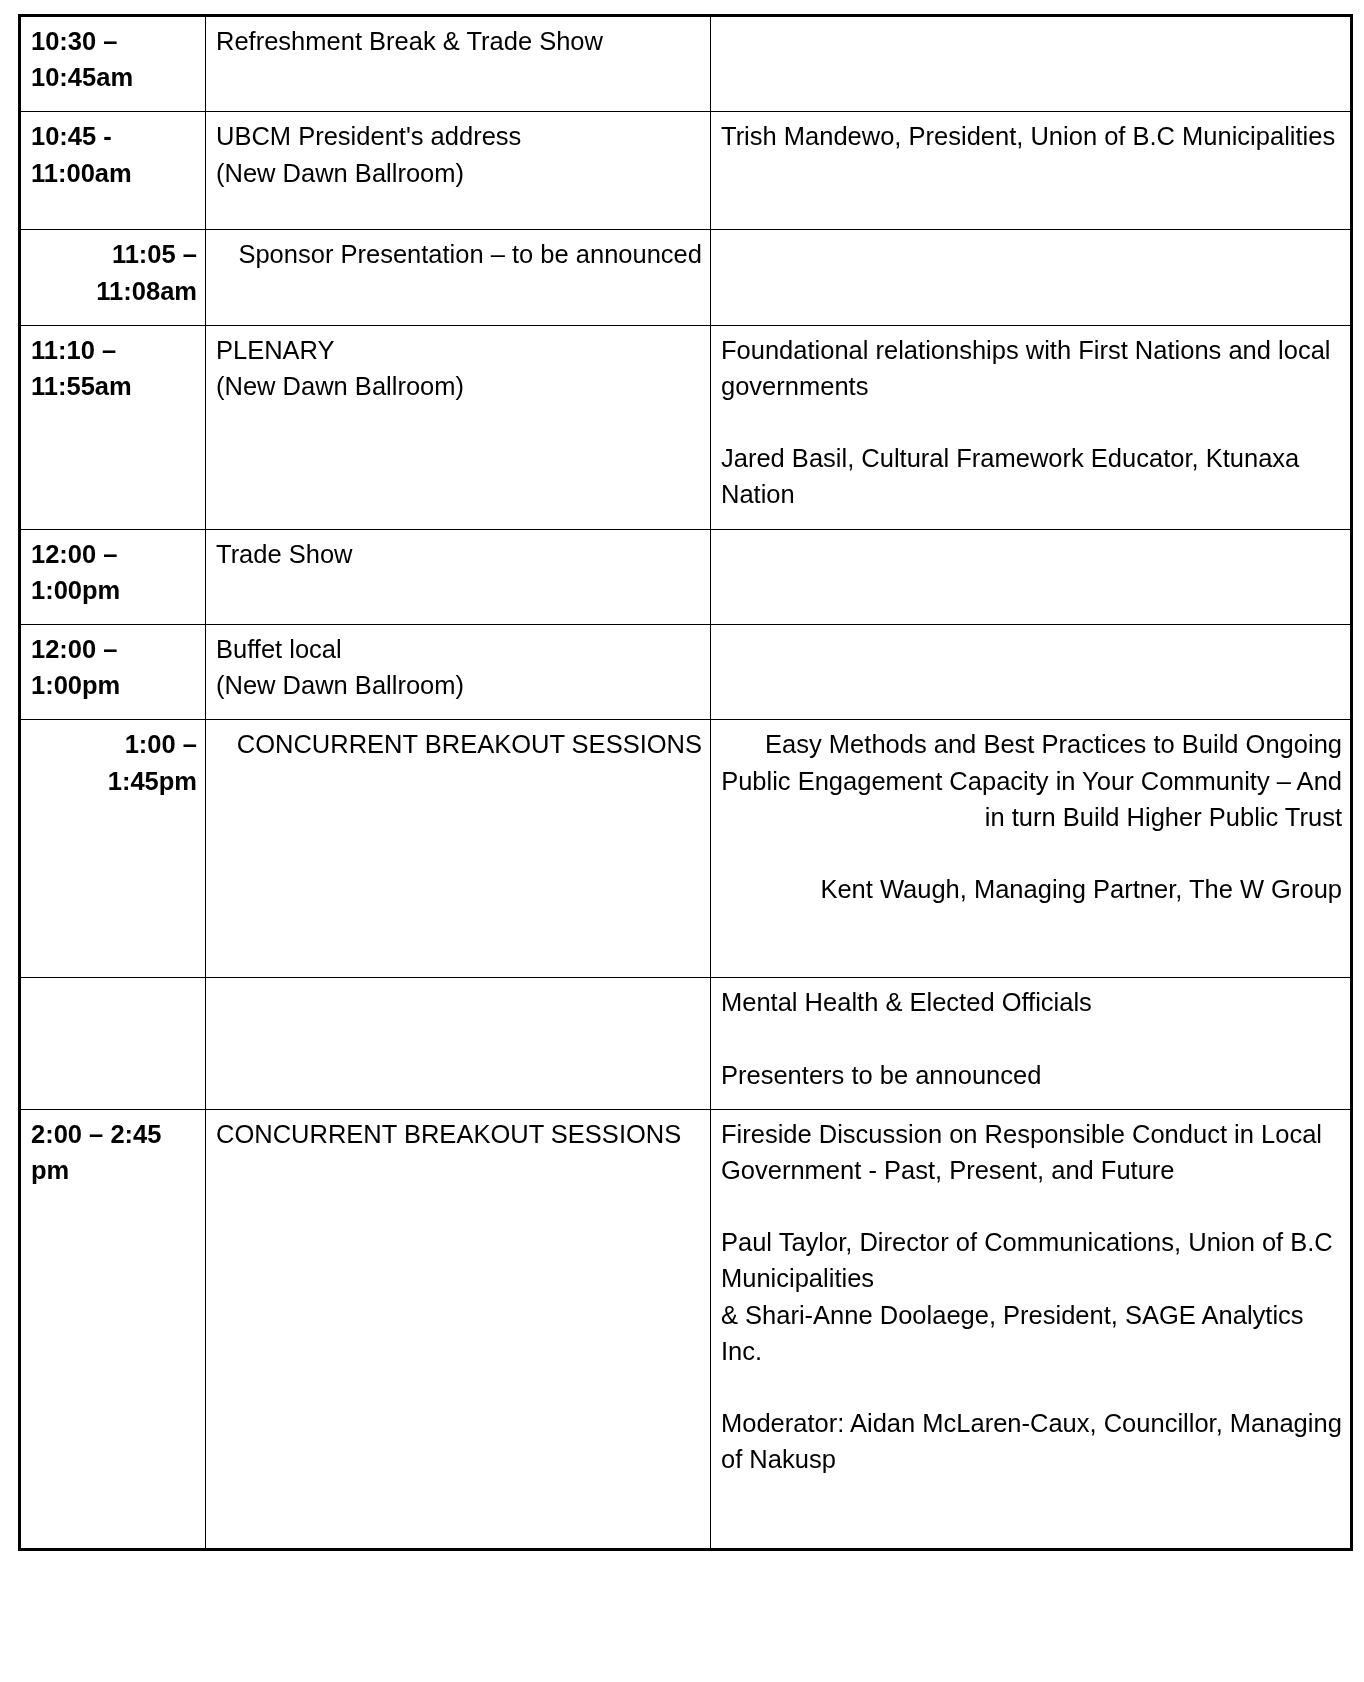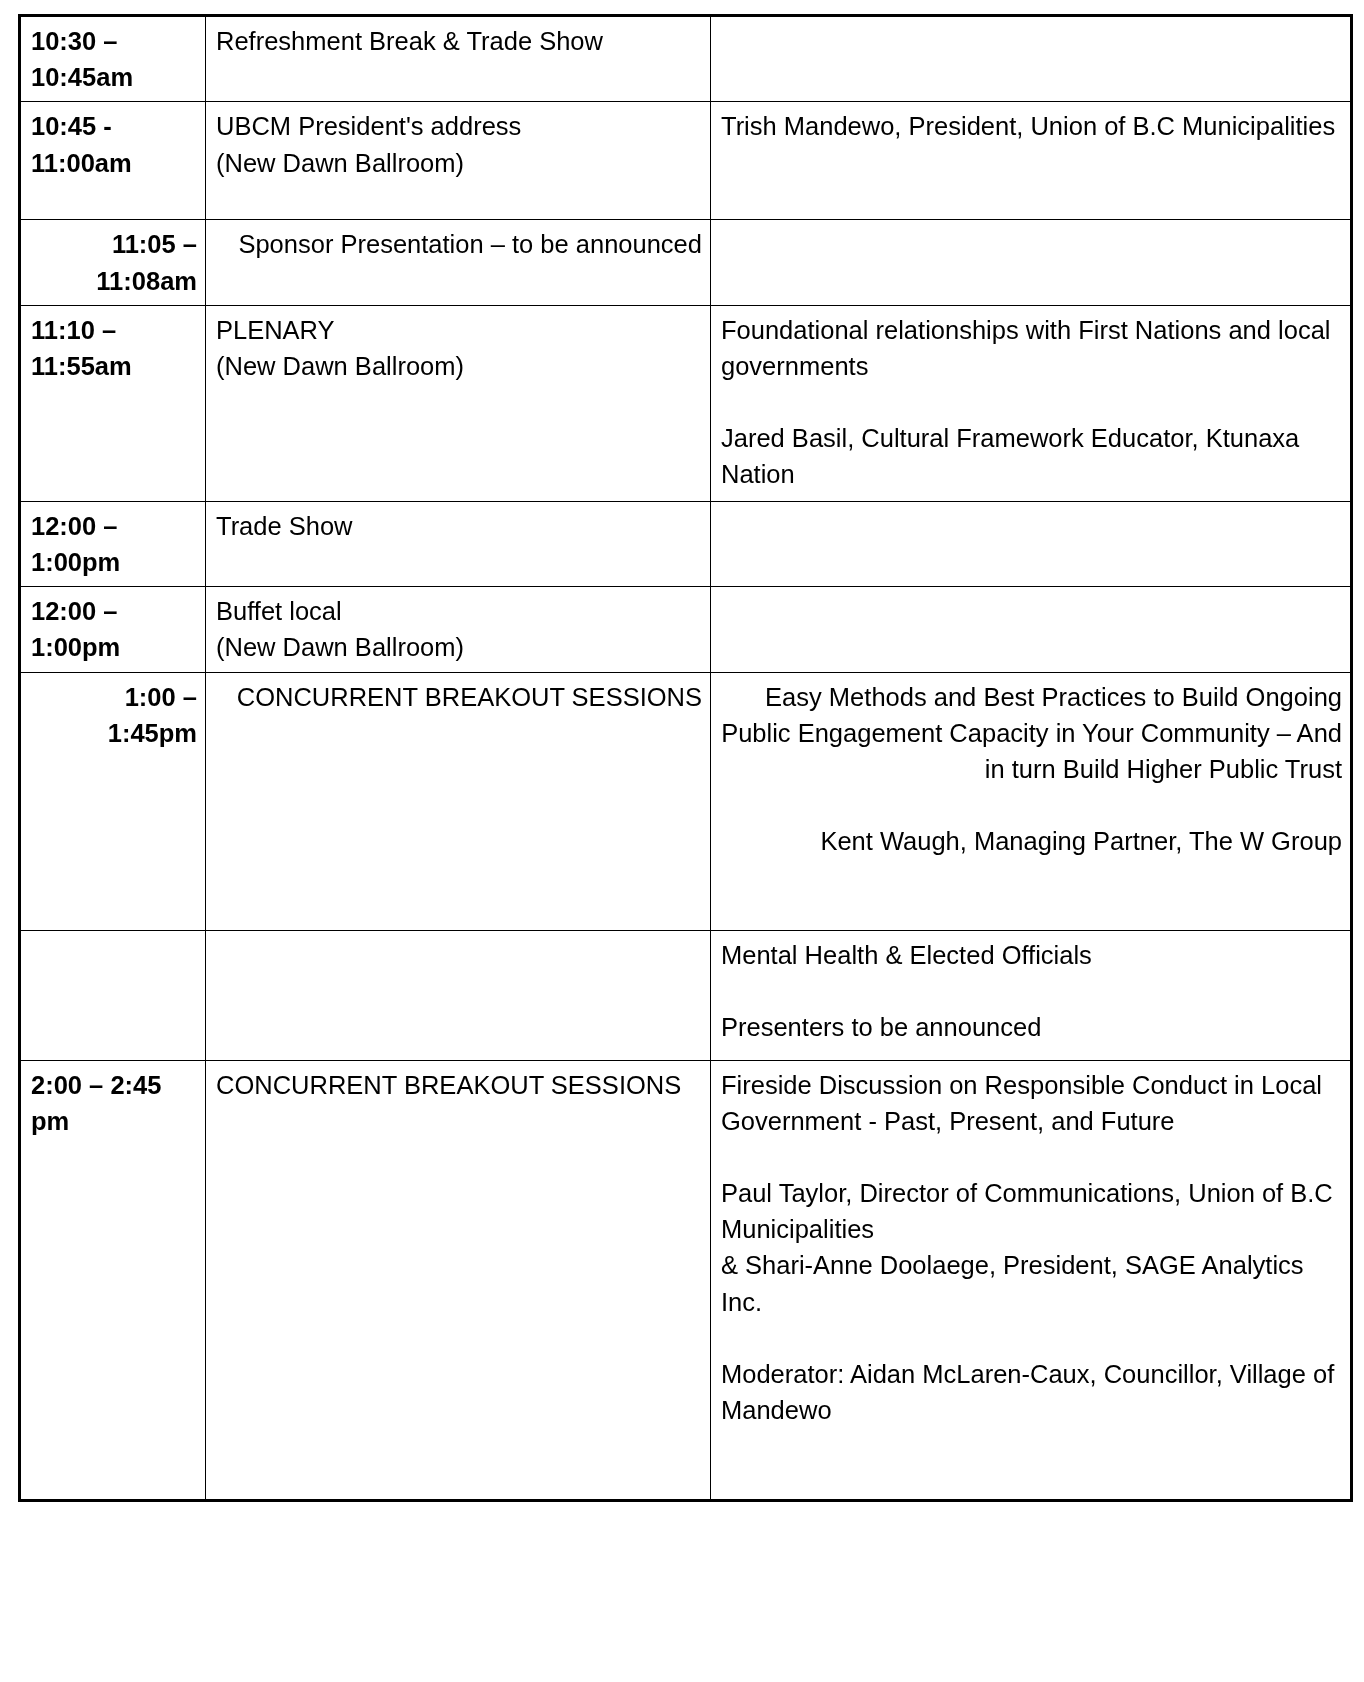--- a/index.html
+++ b/index.html
@@ -30,21 +30,21 @@
     border: 3px solid #000000;
   }
 
   table.agenda col.c-time  { width: 186px; }
   table.agenda col.c-title { width: 505px; }
   table.agenda col.c-desc  { width: 641px; }
 
   table.agenda td {
     border: 1.5px solid #000000;
     vertical-align: top;
-    padding: 6px 8px 6px 10px;
+    padding: 6px 8px 16px 10px;
     font-size: 25.5px;
     line-height: 1.42;
     word-wrap: break-word;
     overflow-wrap: break-word;
   }
 
   td.time {
     font-weight: bold;
     padding-left: 10px;
   }
@@ -182,18 +182,18 @@
           </td>
           <td class="title">
             <span class="line strong">CONCURRENT BREAKOUT SESSIONS</span>
           </td>
           <td class="desc">
             <span class="line">Fireside Discussion on Responsible Conduct in Local Government - Past, Present, and Future</span>
             <span class="blank-line"></span>
             <span class="line">Paul Taylor, Director of Communications, Union of B.C Municipalities</span>
             <span class="line"> &amp;  Shari-Anne Doolaege, President, SAGE Analytics Inc.</span>
             <span class="blank-line"></span>
-            <span class="line">Moderator: Aidan McLaren-Caux, Councillor, Village of Mandewo</span>
+            <span class="line">Moderator: Aidan McLaren-Caux, Councillor, Managing of Nakusp</span>
           </td>
         </tr>
       </tbody>
   </table>
 </div>
 
 </body></html>

